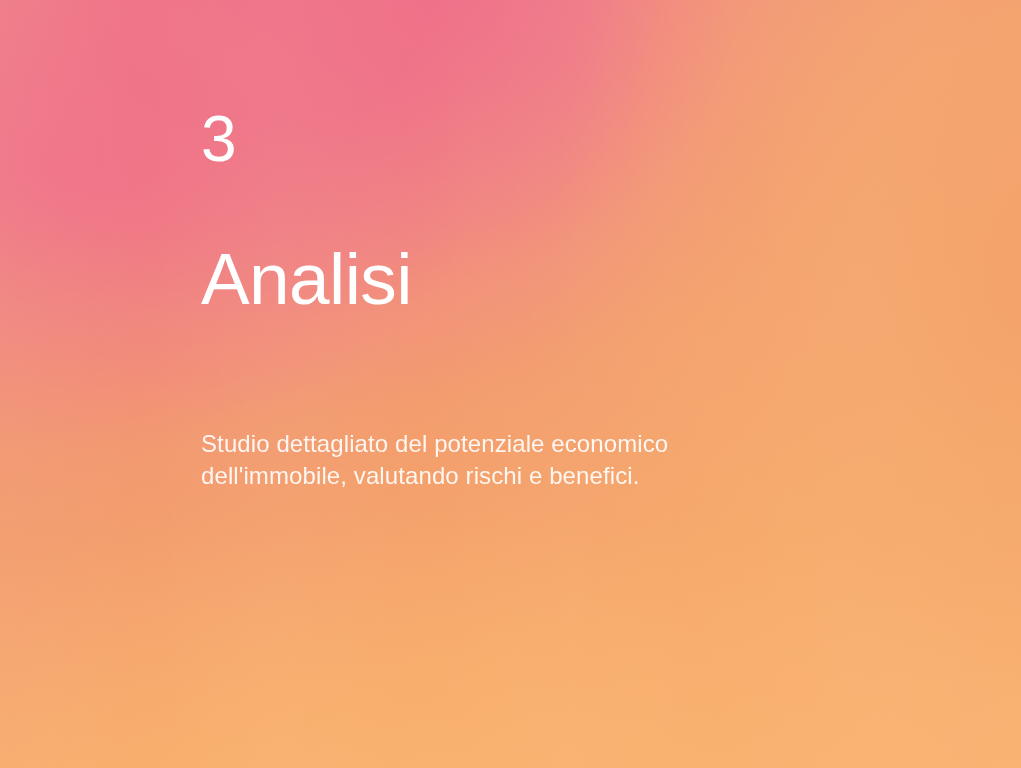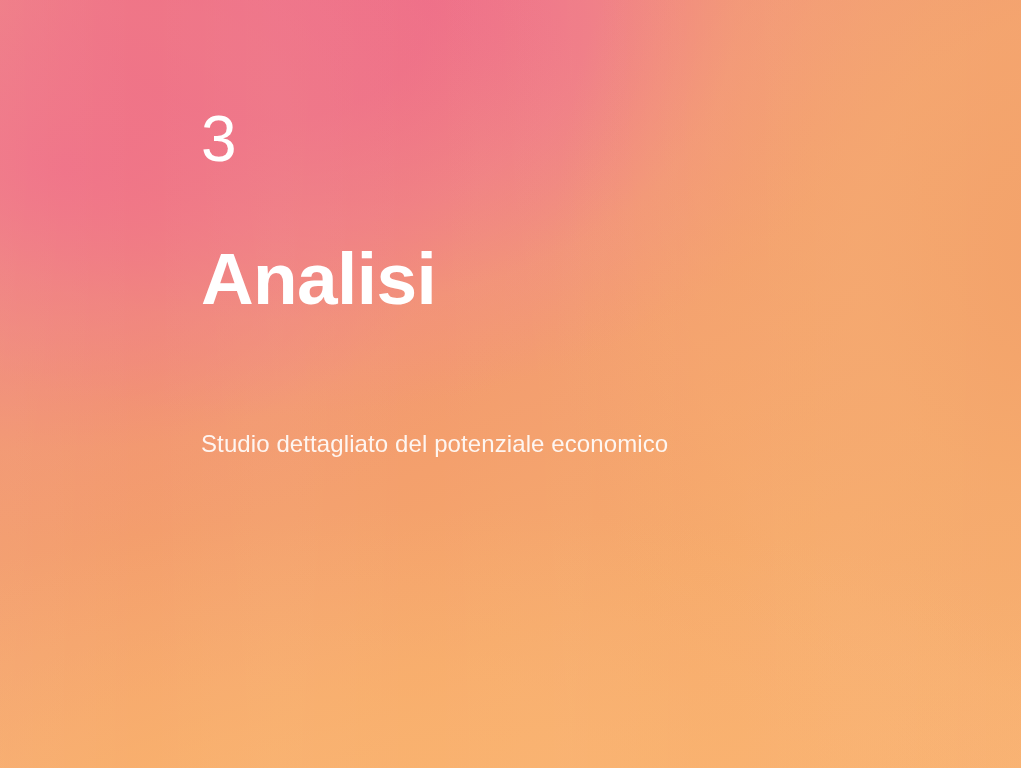--- a/index.html
+++ b/index.html
@@ -112,21 +112,21 @@
     white-space: nowrap;
   }
 
   .slide-title {
     position: absolute;
     top: 246px;
     left: 0;
     margin: 0;
     font-size: 73px;
     line-height: 66px;
-    font-weight: 700;
+    font-weight: 400;
     color: #ffffff;
     letter-spacing: -0.6px;
     white-space: nowrap;
   }
   .slide-title .title-line {
     display: block;
   }
 
   .slide-subtitle {
     position: absolute;
@@ -159,16 +159,17 @@
   <div class="content">
 
     <div class="section-number">3</div>
 
     <h1 class="slide-title">
       <span class="title-line">Analisi</span>
     </h1>
 
     <p class="slide-subtitle">
       <span class="subtitle-line">Studio dettagliato del potenziale economico</span>
+      <span class="subtitle-line">dell'immobile, valutando rischi e benefici.</span>
     </p>
 
   </div>
 </div>
 
 </body></html>

